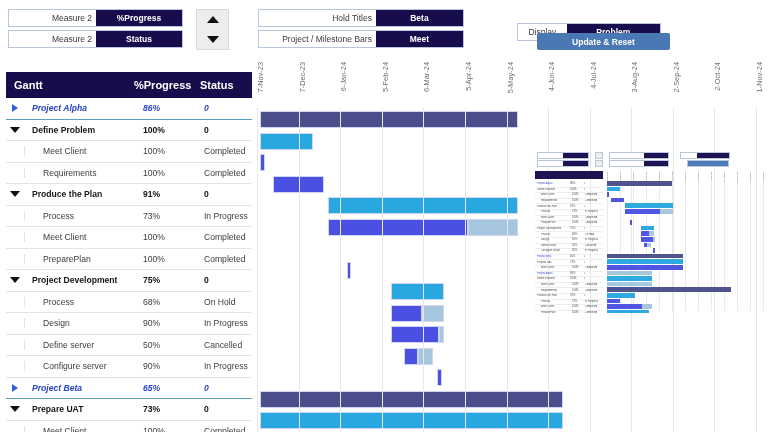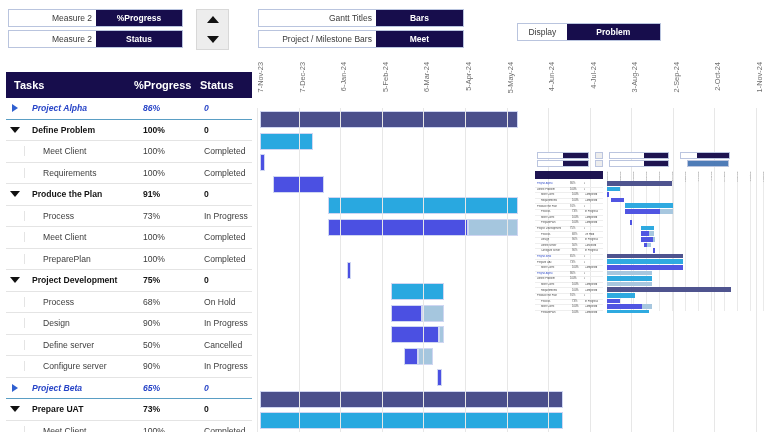--- a/index.html
+++ b/index.html
@@ -102,40 +102,41 @@
     </div>
   </div>
 
   <div id="spinner">
     <div class="spin-btn spin-up"></div>
     <div class="spin-btn spin-dn"></div>
   </div>
 
   <div class="ctl-group" id="grp-gantt">
     <div class="ctl-row">
-      <div class="ctl-label right">Gantt Titles</div>
-      <div class="ctl-value">Bars</div>
+      <div class="ctl-label right">Hold Titles</div>
+      <div class="ctl-value">Beta</div>
     </div>
     <div class="ctl-row">
       <div class="ctl-label right">Project / Milestone Bars</div>
       <div class="ctl-value">Meet</div>
     </div>
   </div>
 
   <div class="ctl-group" id="grp-display">
     <div class="ctl-row">
       <div class="ctl-label">Display</div>
       <div class="ctl-value">Problem</div>
     </div>
   </div>
+  <div id="update-btn">Update &amp; Reset</div>
 </div>
 
 <div id="table">
   <div id="thead">
-    <div class="c c-task">Tasks</div>
+    <div class="c c-task">Gantt</div>
     <div class="c c-prog">%Progress</div>
     <div class="c c-stat">Status</div>
   </div>
   <div id="tbody">
       <div class="trow lvl1 sep">
         <div class="tw">
           <div class="tri-right"></div>
         </div>
         <div class="c-task">
           <span class="tn">Project Alpha</span>

